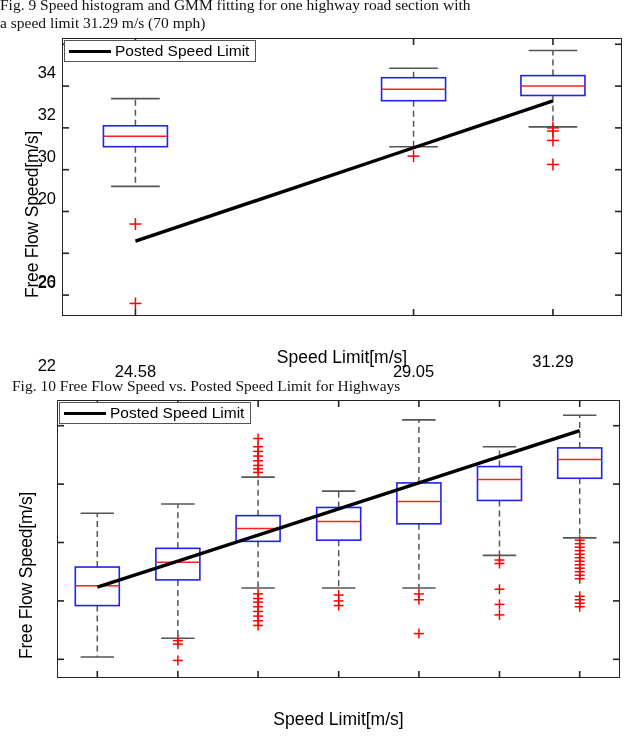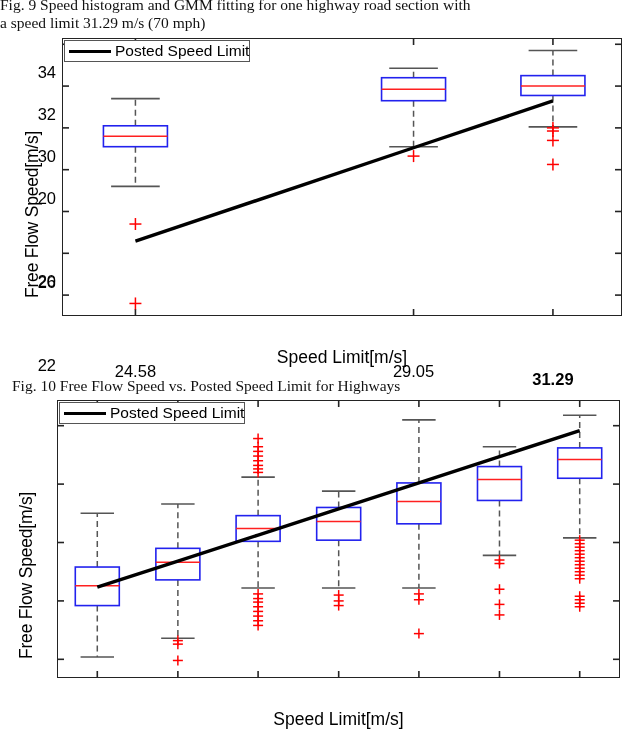--- a/index.html
+++ b/index.html
@@ -40,21 +40,21 @@
   }
   .tick-text{
     position:absolute;font-size:16.5px;white-space:nowrap;
   }
   .ytick{text-align:right;}
   .xtick{text-align:center;margin-top:11px;}
 
   .legend{
     position:absolute;border:1.3px solid #555;background:#fff;
     display:flex;align-items:center;box-sizing:border-box;
-    padding:0 0 0 4px;height:22px;
+    padding:0 6px 0 4px;height:22px;
   }
   .legend .swatch{
     width:42px;height:0;border-top:3.2px solid #000;margin-right:4px;
   }
   .legend .ltext{font-size:15.5px;white-space:nowrap;line-height:22px;}
 </style>
 </head>
 <body>
 
 <div class="caption" id="caption-top">
@@ -127,21 +127,21 @@
   </div>
 <div class="tick-text ytick" style="left: 8px; top: 284.098px; width: 48px; margin-top: 42px;">22</div>
     <div class="tick-text ytick" style="left: 8px; top: 242.293px; width: 48px;">20</div>
     <div class="tick-text ytick" style="left: 8px; top: 196px; width: 48px; margin-top: 47px;">26</div>
     <div class="tick-text ytick" style="left: 8px; top: 158.684px; width: 48px;">20</div>
     <div class="tick-text ytick" style="left: 8px; top: 116.88px; width: 48px;">30</div>
     <div class="tick-text ytick" style="left: 8px; top: 75.0752px; width: 48px;">32</div>
     <div class="tick-text ytick" style="left: 8px; top: 33.2707px; width: 48px;">34</div>
     <div class="tick-text xtick" style="left: 90.4222px; top: 321px; width: 90px;">24.58</div>
     <div class="tick-text xtick" style="left: 368.556px; top: 321px; width: 90px;">29.05</div>
-    <div class="tick-text xtick" style="left: 507.933px; top: 329px; width: 90px; font-weight: bold;">31.29</div>
+    <div class="tick-text xtick" style="left: 507.933px; top: 311px; width: 90px;">31.29</div>
   </div>
 
 <div class="caption" id="caption-mid">Fig. 10 Free Flow Speed vs. Posted Speed Limit for Highways</div>
 
 <div class="figure" id="figure-2">
   <div class="plot-frame" id="plot-2" style="left: 57px; top: 7px; width: 563px; height: 278px;"></div>
   <svg id="svg-2" width="640" height="353">
       <line x1="57" y1="266.3109243697479" x2="64" y2="266.3109243697479" stroke="#232323" stroke-width="1.6"></line>
       <line x1="620" y1="266.3109243697479" x2="613" y2="266.3109243697479" stroke="#232323" stroke-width="1.6"></line>
       <line x1="57" y1="207.9075630252101" x2="64" y2="207.9075630252101" stroke="#232323" stroke-width="1.6"></line>

